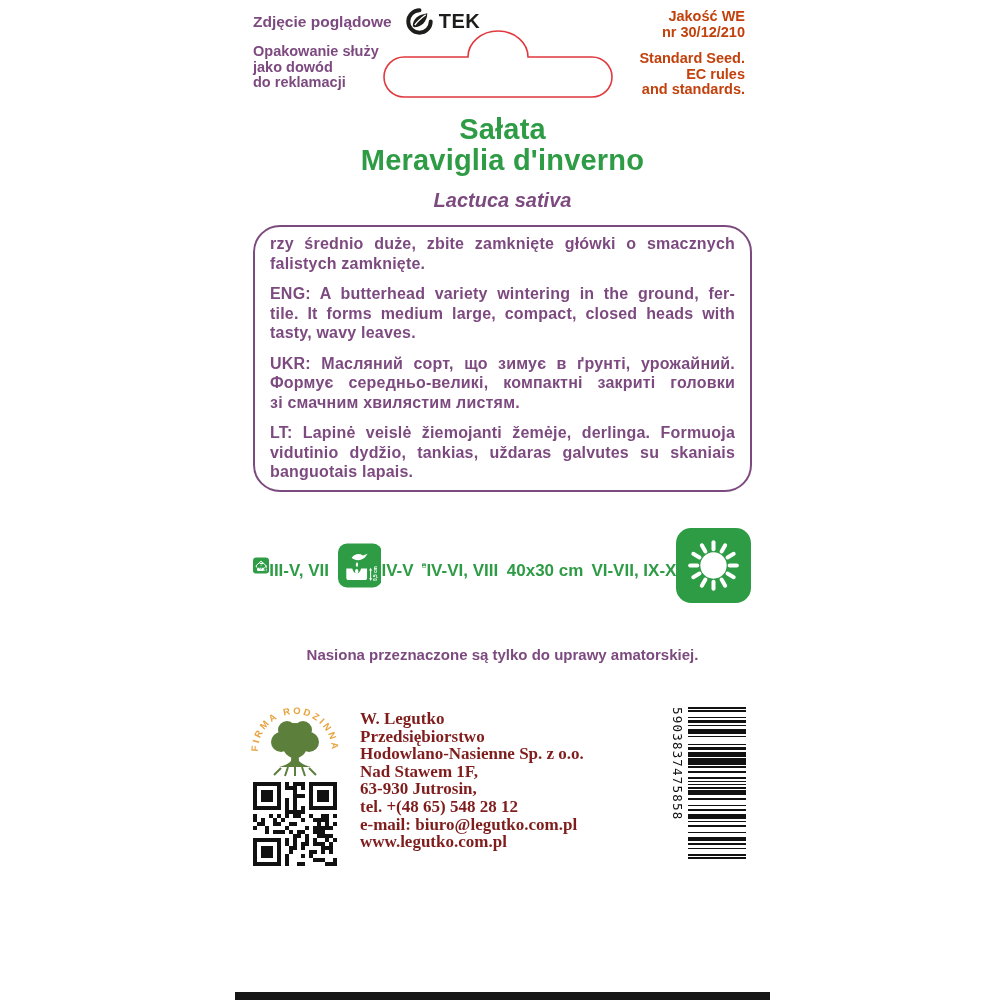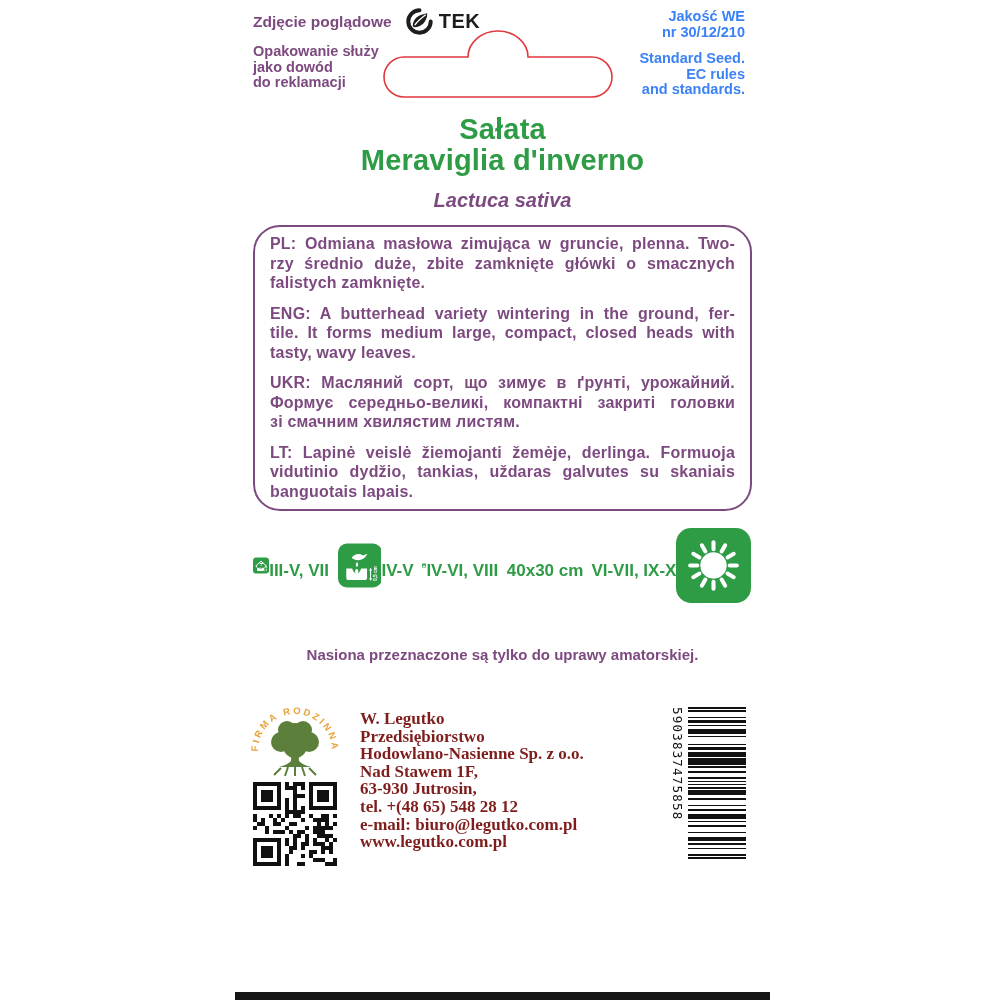--- a/index.html
+++ b/index.html
@@ -7,21 +7,21 @@
     font-family:"Liberation Sans", sans-serif; overflow:hidden; }
   .canvas { position:relative; width:980px; height:1000px; background:#fff; }
   .packet { position:absolute; left:235px; top:0; width:535px; height:1000px; }
 
   
   .hdr-left { position:absolute; left:18px; top:8px; color:#7d4a80; }
   .hdr-left .row1 { display:flex; align-items:center; gap:14px; font-size:15.5px; font-weight:700; }
   .tek { display:flex; align-items:center; gap:6px; }
   .tek-text { font-size:20px; font-weight:700; color:#1d1d1b; letter-spacing:.5px; }
   .pack-note { margin-top:9px; font-size:14.5px; line-height:15.5px; font-weight:700; }
-  .hdr-right { position:absolute; right:25px; top:9px; text-align:right; color:#3b82f6;
+  .hdr-right { position:absolute; right:25px; top:9px; text-align:right; color:#c2410c;
     font-size:14.5px; line-height:15.5px; font-weight:700; }
   .hdr-right .blk2 { margin-top:11px; }
 
   
   .tab-svg { position:absolute; left:145px; top:27px; }
 
   
   .titles { position:absolute; left:0; top:114px; width:535px; text-align:center; }
   .title-line { color:#2e9b45; font-size:29px; line-height:31px; font-weight:700; letter-spacing:.2px; }
   .latin { margin-top:13px; color:#7d4a80; font-size:20px; font-weight:700; font-style:italic; }
@@ -100,21 +100,20 @@
     </svg>
 
     <div class="titles">
       <div class="title-line">Sałata</div>
       <div class="title-line">Meraviglia d'inverno</div>
       <div class="latin">Lactuca sativa</div>
     </div>
 
     <div class="desc-box">
       <div class="desc-para">
-          <div class="jl">PL: Odmiana masłowa zimująca w gruncie, plenna. Two-</div>
           <div class="jl">rzy średnio duże, zbite zamknięte główki o smacznych</div>
           <div class="jl last">falistych zamknięte.</div>
         </div>
       <div class="desc-para">
           <div class="jl">ENG: A butterhead variety wintering in the ground, fer-</div>
           <div class="jl">tile. It forms medium large, compact, closed heads with</div>
           <div class="jl last">tasty, wavy leaves.</div>
         </div>
       <div class="desc-para">
           <div class="jl">UKR: Масляний сорт, що зимує в ґрунті, урожайний.</div>

